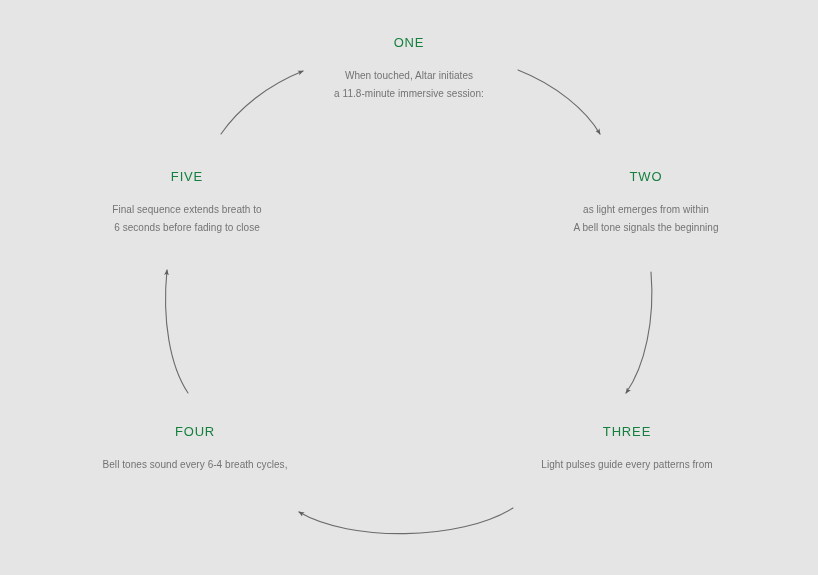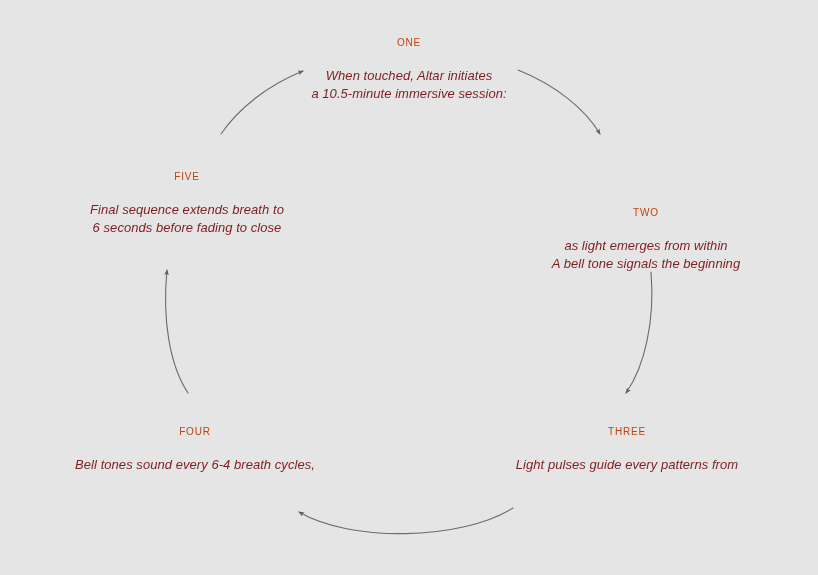--- a/index.html
+++ b/index.html
@@ -27,44 +27,43 @@
     width: 818px;
     height: 575px;
     pointer-events: none;
   }
   .node {
     position: absolute;
     text-align: center;
     color: #1a1a1a;
   }
   .node-label {
-    font-size: 10px;
+    font-size: 13px;
     font-weight: 400;
     letter-spacing: 0.85px;
     line-height: 16px;
-    color: #c2410c;
+    color: #15803d;
     white-space: nowrap;
   }
   .node-body {
-    font-size: 13px;
+    font-size: 10px;
     font-weight: 400;
     line-height: 17.5px;
-    color: #7f1d1d;
+    color: #737373;
     margin-top: 16px;
     letter-spacing: 0.05px;
-    font-style: italic;
   }
   .node-body .line {
     display: block;
     white-space: nowrap;
   }
 
   
   #node-one   { left: 259px; top: 35px;  width: 300px; }
-  #node-two   { left: 521px; top: 169px; width: 250px; margin-top: 36px; }
+  #node-two   { left: 521px; top: 169px; width: 250px; }
   #node-three { left: 502px; top: 424px; width: 250px; }
   #node-four  { left:  70px; top: 424px; width: 250px; text-align: center; }
   #node-five  { left:  62px; top: 169px; width: 250px; }
 </style>
 </head>
 <body>
 
 <div id="diagram">
 
   <svg id="arrow-layer" viewBox="0 0 818 575" width="818" height="575" xmlns="http://www.w3.org/2000/svg">
@@ -82,21 +81,21 @@
 
     <path d="M 188,393 C 170,366 162,320 167,270" fill="none" stroke="#6b6b6b" stroke-width="1.1" stroke-linecap="round" marker-end="url(#ah)"></path>
 
     <path d="M 221,134 C 239,108 268,85 303,71" fill="none" stroke="#6b6b6b" stroke-width="1.1" stroke-linecap="round" marker-end="url(#ah)"></path>
   </svg>
 
   <div class="node" id="node-one">
     <div class="node-label">ONE</div>
     <div class="node-body">
       <span class="line">When touched, Altar initiates</span>
-      <span class="line">a 10.5-minute immersive session:</span>
+      <span class="line">a 11.8-minute immersive session:</span>
     </div>
   </div>
 
   <div class="node" id="node-two">
     <div class="node-label">TWO</div>
     <div class="node-body">
       <span class="line">as light emerges from within</span>
       <span class="line">A bell tone signals the beginning</span>
     </div>
   </div>

